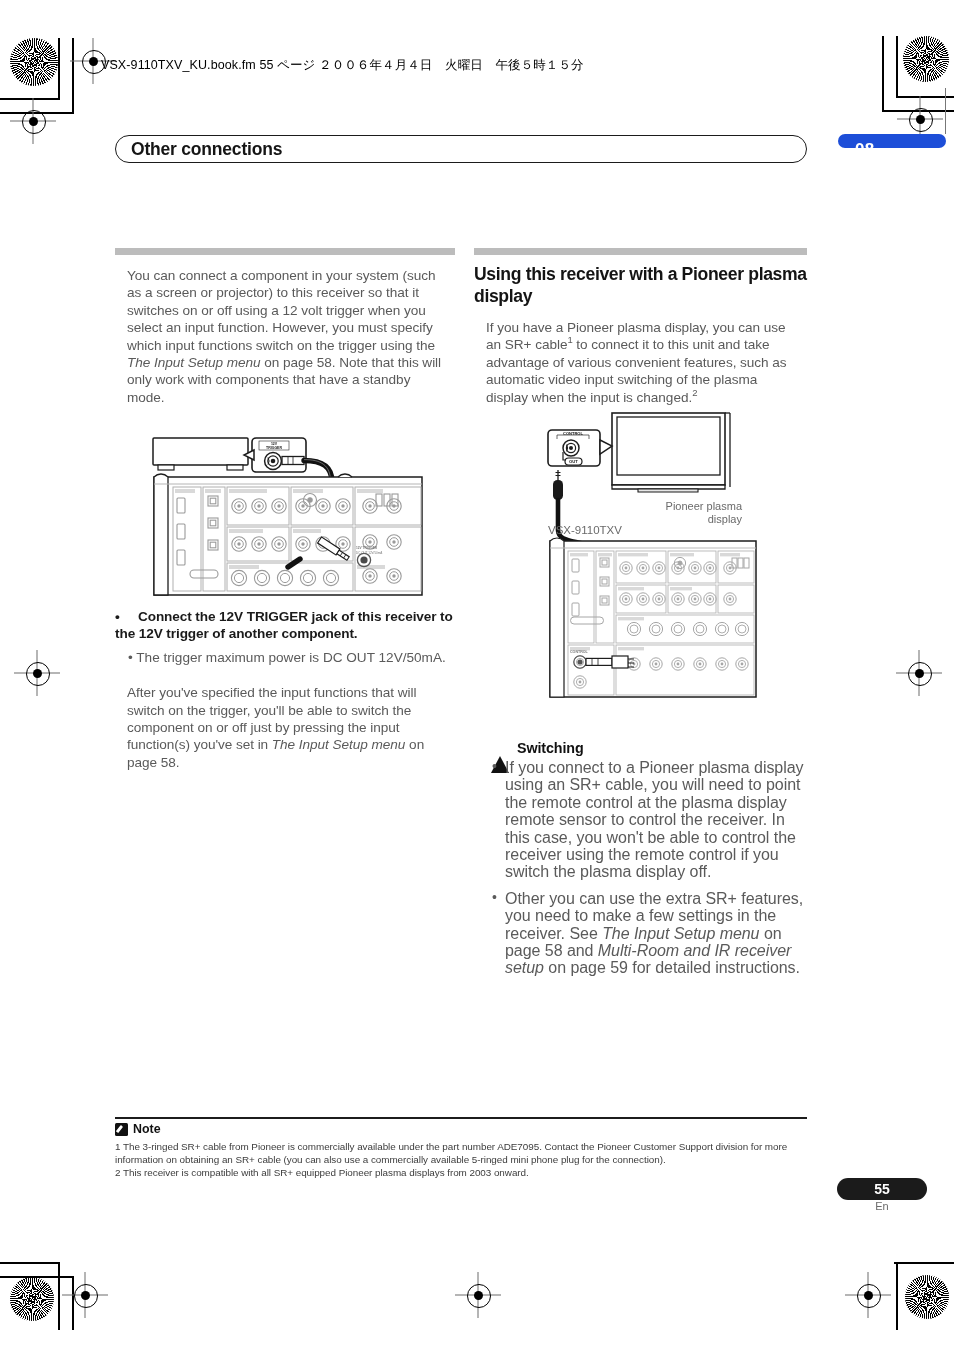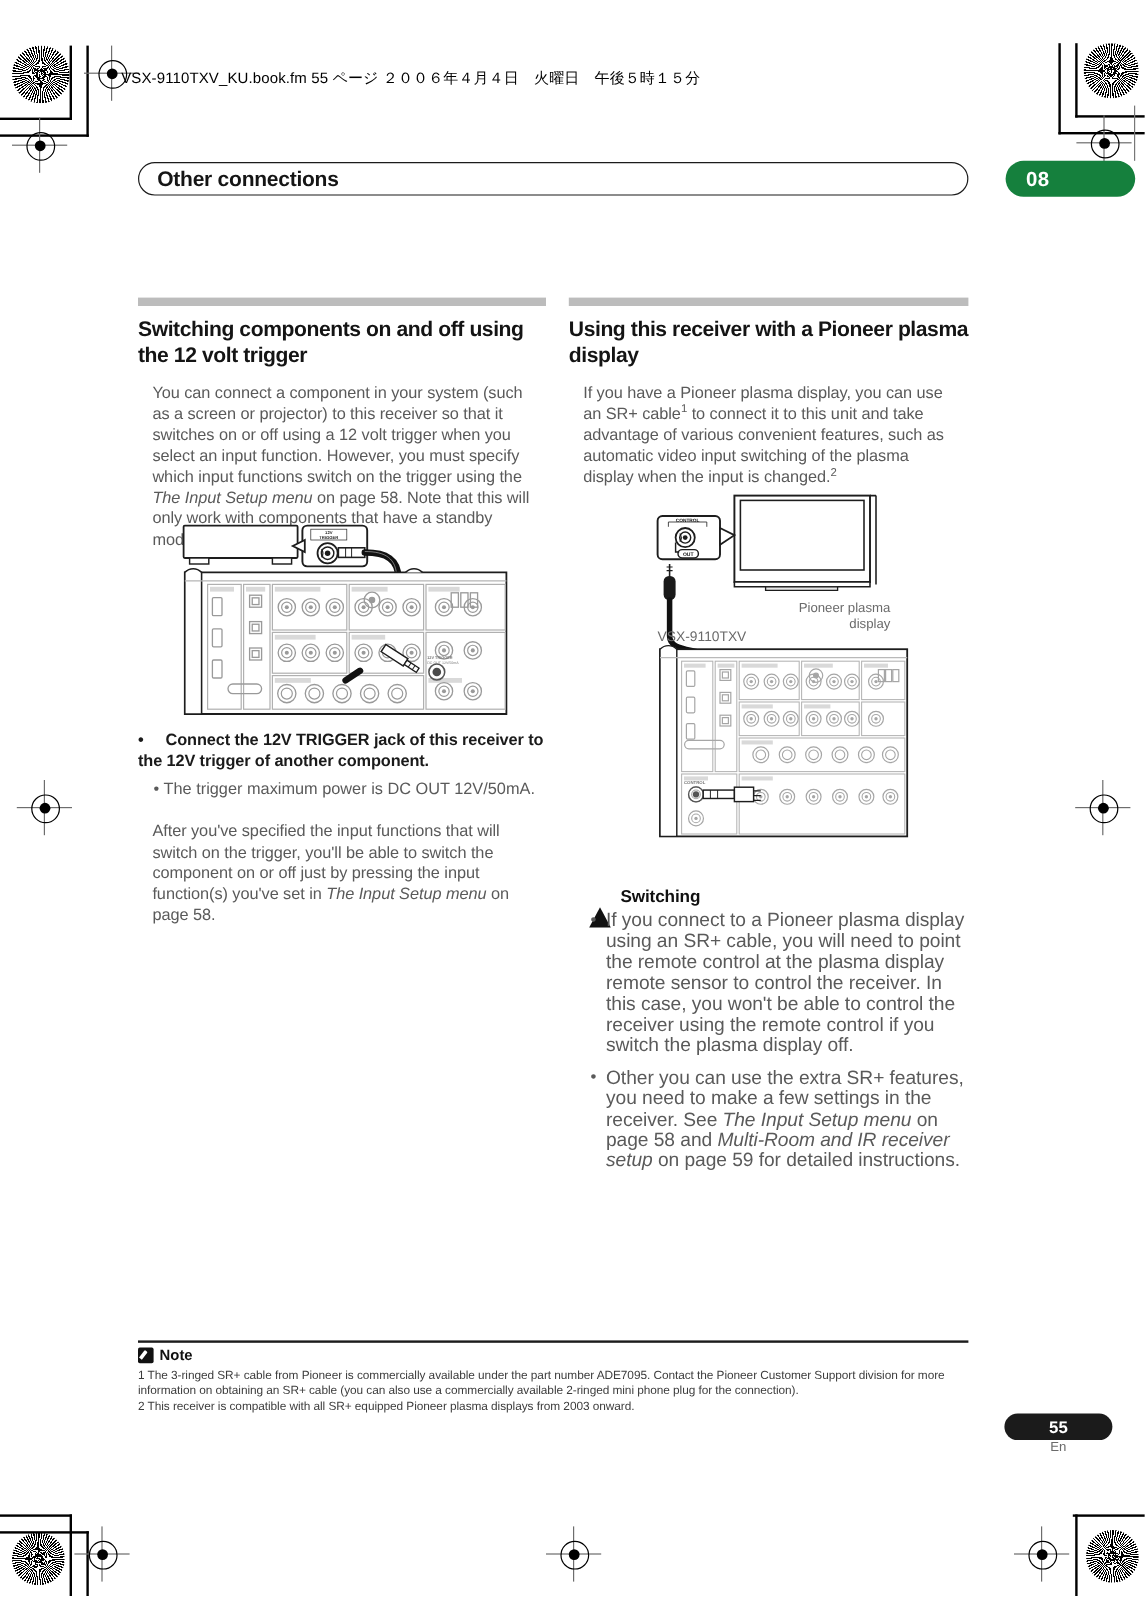--- a/index.html
+++ b/index.html
@@ -34,22 +34,22 @@
   
   .chapbar{
     position:absolute;left:115px;top:135px;width:692px;height:28px;
     border:1.7px solid #1b1b1b;border-radius:14px;box-sizing:border-box;
   }
   .chaptitle{
     position:absolute;left:131px;top:139px;
     font-size:17.5px;font-weight:bold;color:#151515;letter-spacing:-.2px;
   }
   .chapnum{
-    position:absolute;left:838px;top:134px;width:108px;height:30px;
-    background:#15803d;border-radius:15px;
+    position:absolute;left:838px;top:134px;width:108px;height:14px;
+    background:#1d4ed8;border-radius:15px;
   }
   .chapnum span{
     position:absolute;left:17px;top:6px;color:#fff;font-size:17px;font-weight:bold;letter-spacing:.4px;
   }
   .chapnum .tick{position:absolute;right:-0px;top:-46px;width:1px;height:46px;background:#777;}
 
   
   .col{position:absolute;width:340px;}
   .colL{left:115px;top:248px;}
   .colR{left:474px;top:248px;}
@@ -201,21 +201,20 @@
 
 <div class="chapbar"></div>
 <div class="chaptitle">Other connections</div>
 <div class="chapnum">
   <span>08</span>
   <div class="tick"></div>
 </div>
 
 <div class="col colL">
   <div class="grule"></div>
-  <h2 class="sec">Switching components on and off using the 12 volt trigger</h2>
   <p class="body">
     <span>You can connect a component in your system (such as a screen or projector) to this receiver so that it switches on or off using a 12 volt trigger when you select an input function. However, you must specify which input functions switch on the trigger using the </span><span class="it">The Input Setup menu</span><span> on page 58. Note that this will only work with components that have a standby mode.</span>
   </p>
 </div>
 
 <div class="dia" style="left:142px;top:424px;width:292px;height:172px;">
 <svg width="292" height="172" viewBox="0 0 292 172">
   <defs>
     <g id="rcaL">
           <circle r="7.2" fill="none" stroke="#9a9a9a" stroke-width="1.1"></circle>
@@ -541,20 +540,20 @@
     </ul>
   </div>
 </div>
 
 <div class="noterule"></div>
 <div class="notehead">
   <span class="notebox"></span>
   <span class="notelbl">Note</span>
 </div>
 <div class="fnotes">
-  <div>1 The 3-ringed SR+ cable from Pioneer is commercially available under the part number ADE7095. Contact the Pioneer Customer Support division for more information on obtaining an SR+ cable (you can also use a commercially available 2-ringed mini phone plug for the connection).</div>
+  <div>1 The 3-ringed SR+ cable from Pioneer is commercially available under the part number ADE7095. Contact the Pioneer Customer Support division for more information on obtaining an SR+ cable (you can also use a commercially available 5-ringed mini phone plug for the connection).</div>
   <div>2 This receiver is compatible with all SR+ equipped Pioneer plasma displays from 2003 onward.</div>
 </div>
 
 <div class="pgpill">
   <span>55</span>
 </div>
 <div class="pglang">En</div>
 
 </body></html>

